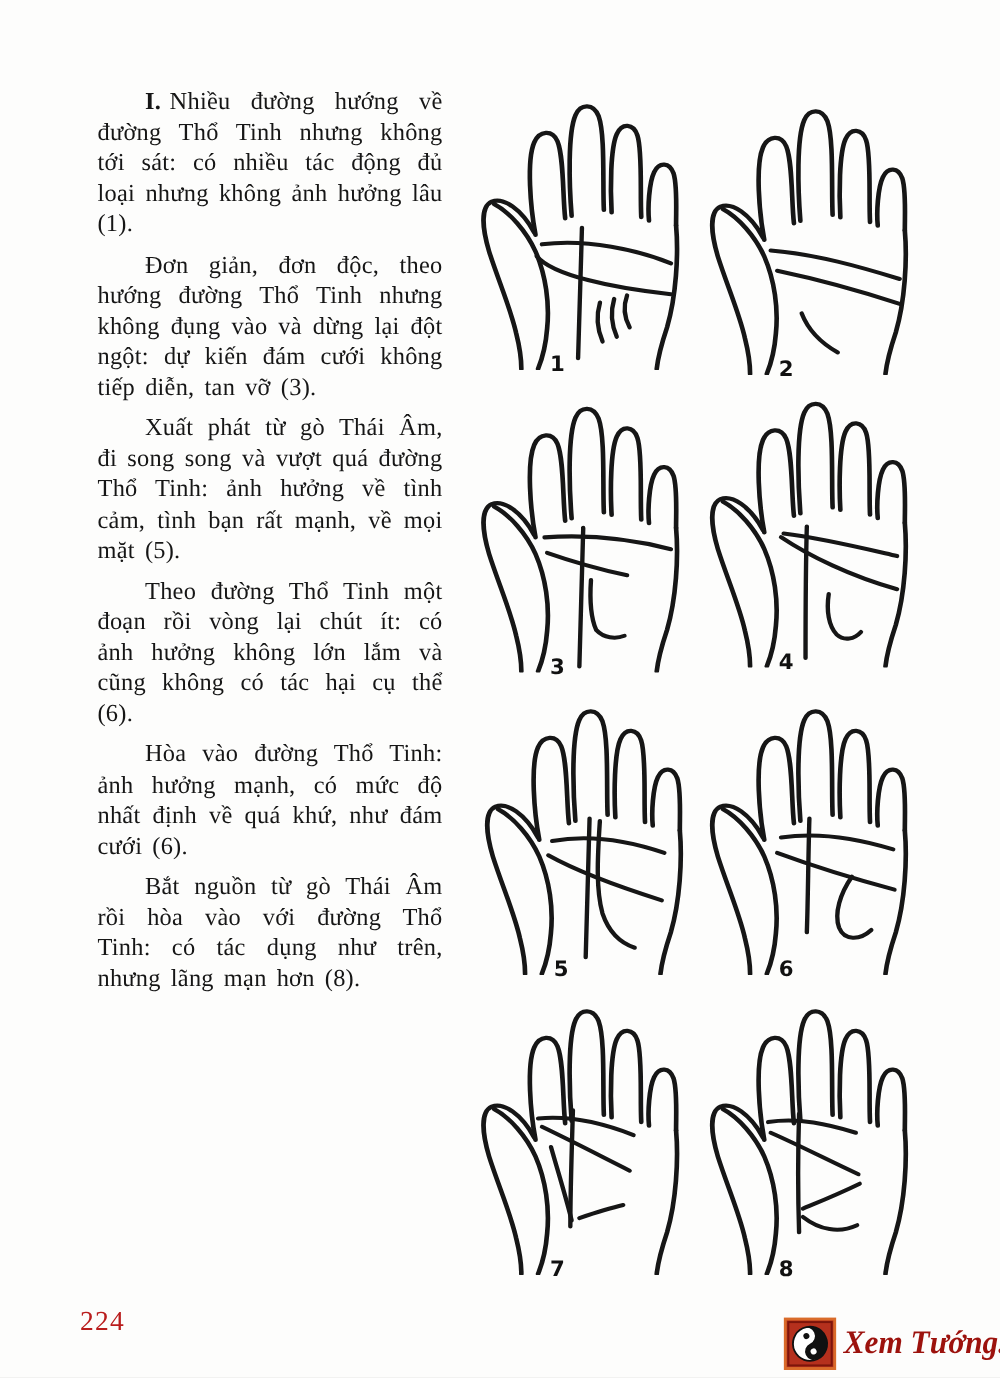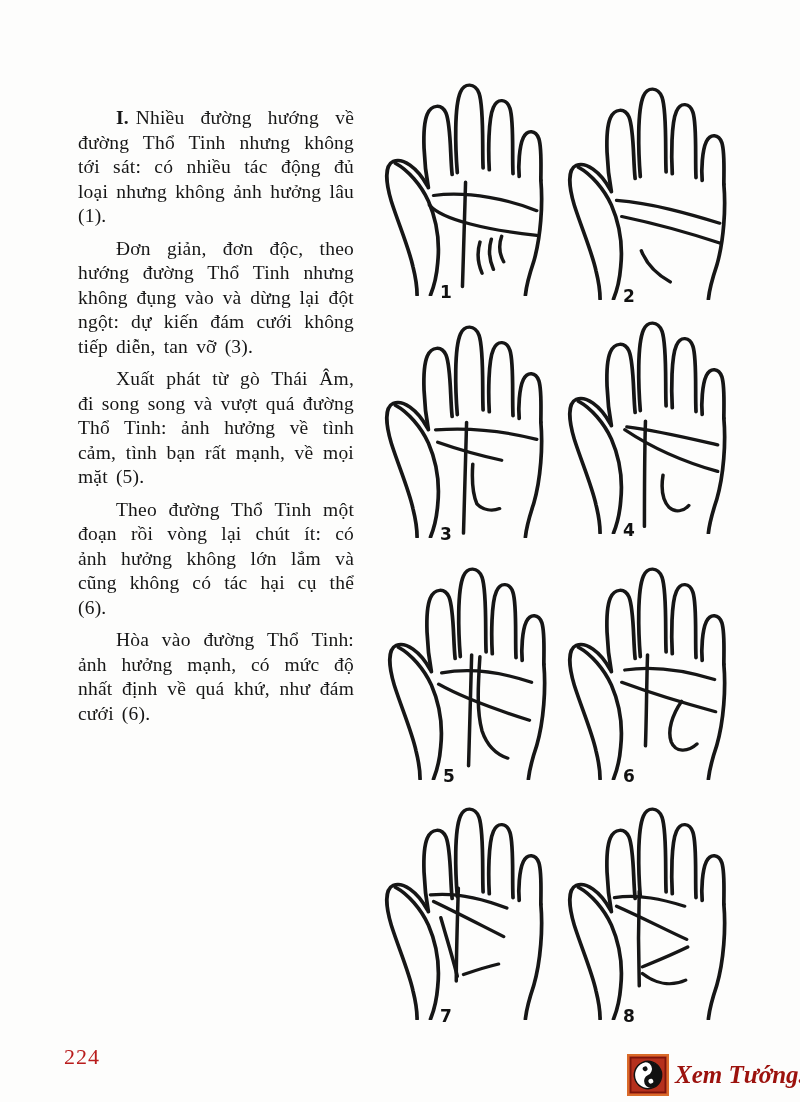--- a/index.html
+++ b/index.html
@@ -5,21 +5,21 @@
   html,body{margin:0;padding:0;background:#e9e9e9;}
   .page{
     position:relative;width:800px;height:1102px;margin:0 auto;
     background:#fdfdfc;overflow:hidden;
     font-family:"Liberation Serif","DejaVu Serif",serif;color:#161616;
   }
   
   .text-col{
     position:absolute;left:78px;top:70px;width:276px;
     font-size:19.5px;line-height:24.5px;text-align:justify;
-    word-spacing:3px;letter-spacing:.2px;margin-top:36px;
+    word-spacing:3px;letter-spacing:.2px;
   }
   .text-col p{margin:0 0 8px 0;text-indent:38px;}
   .lead{font-weight:bold;margin-right:.35em;}
   
   .fig{position:absolute;width:196px;height:236px;}
   .fig svg{display:block;}
   .fig-label{
     position:absolute;left:58px;top:206px;
     font-family:"DejaVu Sans","Liberation Sans",sans-serif;
     font-weight:bold;font-size:17px;color:#111;
@@ -63,20 +63,21 @@
       </g>
     </defs>
   </svg>
 
   <div class="text-col">
     <p><b class="lead">I.</b><span>Nhiều đường hướng về đường Thổ Tinh nhưng không tới sát: có nhiều tác động đủ loại nhưng không ảnh hưởng lâu (1).</span></p>
     <p><span>Đơn giản, đơn độc, theo hướng đường Thổ Tinh nhưng không đụng vào và dừng lại đột ngột: dự kiến đám cưới không tiếp diễn, tan vỡ (3).</span></p>
     <p><span>Xuất phát từ gò Thái Âm, đi song song và vượt quá đường Thổ Tinh: ảnh hưởng về tình cảm, tình bạn rất mạnh, về mọi mặt (5).</span></p>
     <p><span>Theo đường Thổ Tinh một đoạn rồi vòng lại chút ít: có ảnh hưởng không lớn lắm và cũng không có tác hại cụ thể (6).</span></p>
     <p><span>Hòa vào đường Thổ Tinh: ảnh hưởng mạnh, có mức độ nhất định về quá khứ, như đám cưới (6).</span></p>
+    <p><span>Bắt nguồn từ gò Thái Âm rồi hòa vào với đường Thổ Tinh: có tác dụng như trên, nhưng lãng mạn hơn (8).</span></p>
   </div>
 
   <div class="fig" id="f1">
     <svg width="196" height="220" viewBox="0 0 190 232" preserveAspectRatio="none">
       <use href="#hand-outline"></use>
       <g fill="none" stroke="#161616" stroke-width="3.4" stroke-linecap="round">
         <path d="M50 126 C85 121 125 131 150 142"></path>
         <path d="M46 136 C58 152 105 163 150 168"></path>
         <path d="M81 112 C80 150 79 190 78 222"></path>
         <path d="M95 175 C92 186 93 198 97 208"></path>

